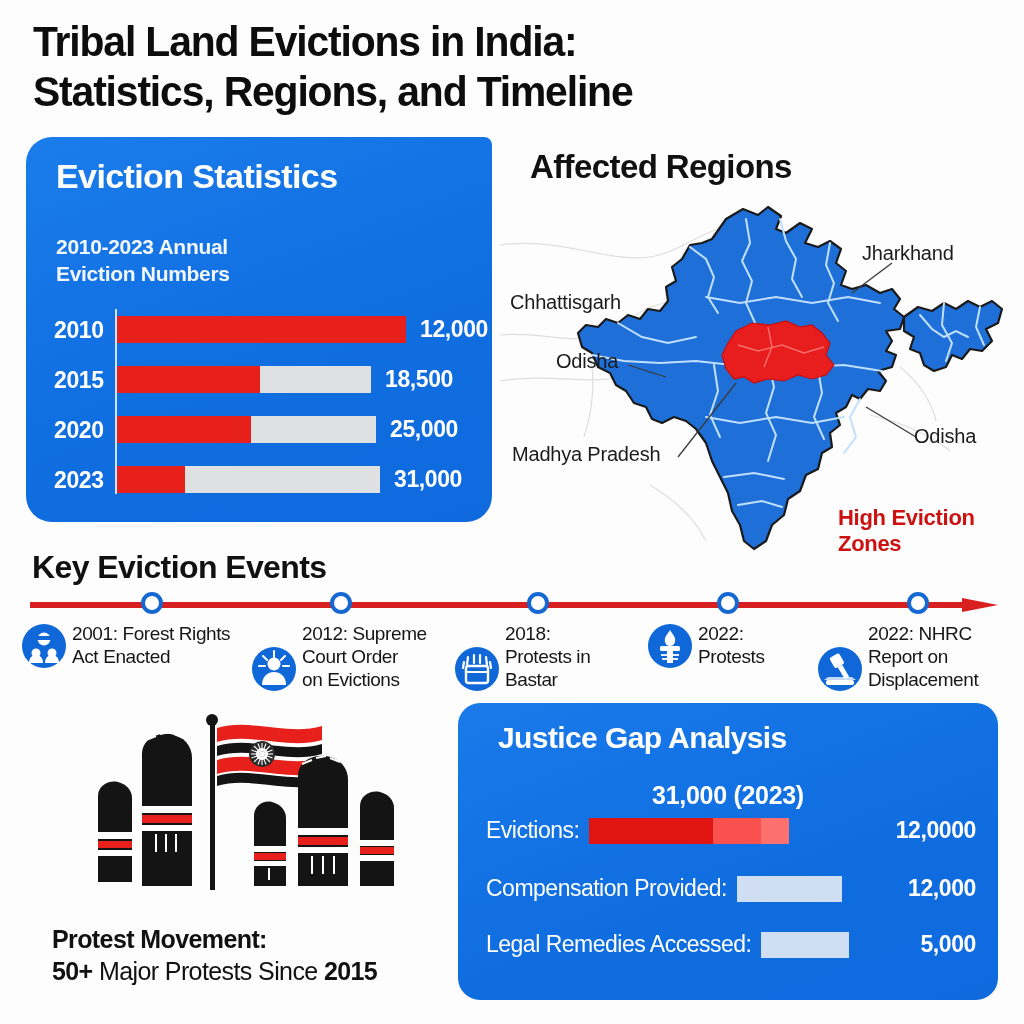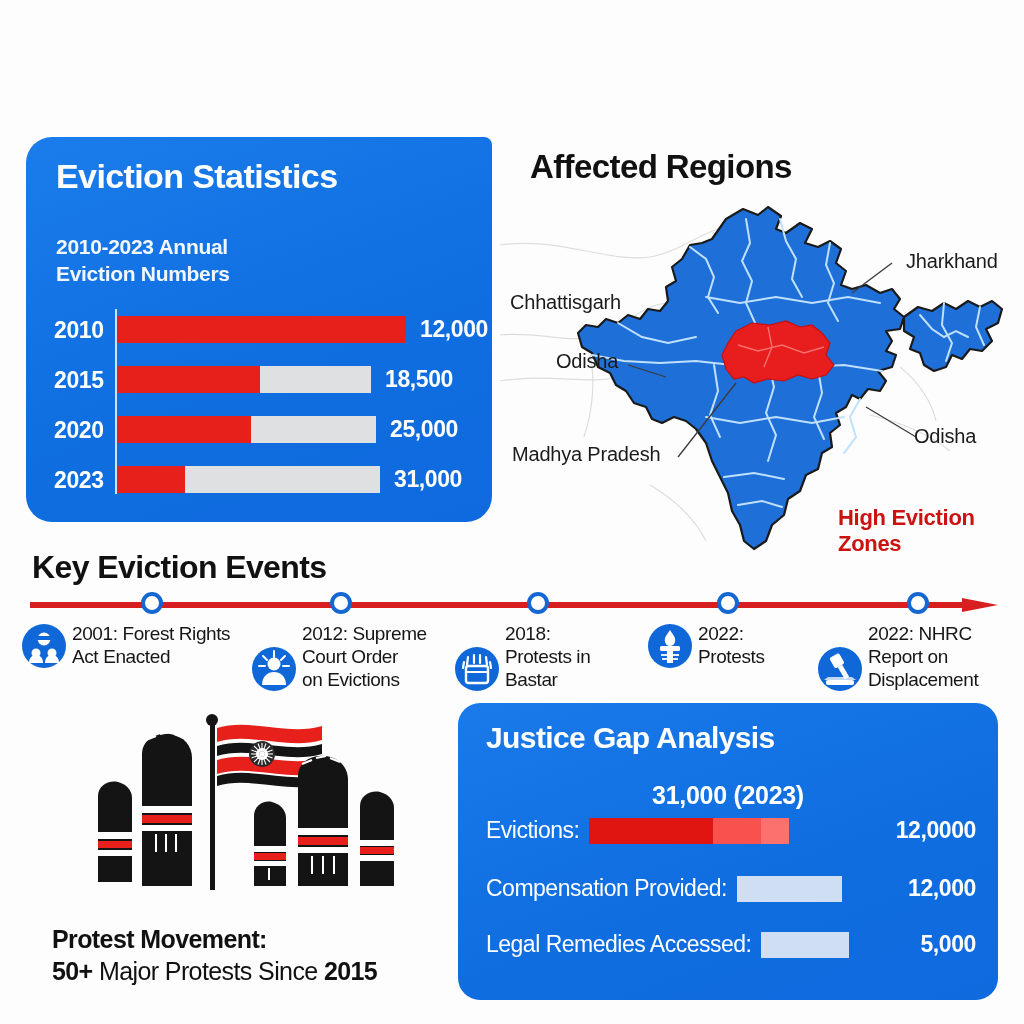--- a/index.html
+++ b/index.html
@@ -233,21 +233,21 @@
     position: absolute;
     left: 458px;
     top: 703px;
     width: 540px;
     height: 297px;
     background: linear-gradient(160deg, #1a7aea 0%, #0f6ddf 60%, #0f6ade 100%);
     border-radius: 22px 22px 22px 22px;
   }
   #justice-title {
     position: absolute;
-    left: 28px;
+    left: 40px;
     top: 18px;
     font-size: 30px;
     font-weight: bold;
     color: #ffffff;
     letter-spacing: -0.6px;
   }
   #justice-headline {
     position: absolute;
     left: 0;
     right: 0;
@@ -289,20 +289,24 @@
       #f9514e 62%, #f9514e 86%,
       #fc706e 86%, #fc706e 100%);
   }
   .jg-bar-light { background: #cfdef2; }
 </style>
 </head>
 <body>
 
 <div id="page">
 
+  <div id="title-block">
+    <div class="title-line">Tribal Land Evictions in India:</div>
+    <div class="title-line">Statistics, Regions, and Timeline</div>
+  </div>
 
   <div id="stats-panel">
     <div id="stats-title">Eviction Statistics</div>
     <div id="stats-subtitle" style="white-space:pre-line;">2010-2023 Annual
 Eviction Numbers</div>
     <div id="stats-axis"></div>
     <div id="stats-rows">
         <div class="stat-row" style="top: 176px;">
           <div class="stat-year">2010</div>
           <div class="stat-bar" style="width: 289px;">
@@ -401,21 +405,21 @@
         <line x1="352" y1="108" x2="392" y2="78"></line>
         <line x1="128" y1="180" x2="166" y2="192"></line>
         <line x1="178" y1="272" x2="236" y2="198"></line>
         <line x1="366" y1="222" x2="416" y2="252"></line>
       </g>
     </svg>
 
     <span class="map-label" style="left:10px; top:106px;">Chhattisgarh</span>
     <span class="map-label" style="left:56px; top:165px;">Odisha</span>
     <span class="map-label" style="left:12px; top:258px;">Madhya Pradesh</span>
-    <span class="map-label" style="left:362px; top:65px;margin-left:44px;">Jharkhand</span>
+    <span class="map-label" style="left:362px; top:57px;">Jharkhand</span>
     <span class="map-label" style="left:414px; top:240px;">Odisha</span>
   </div>
 
   <div id="legend-high" style="white-space:pre-line;">High Eviction
 Zones</div>
 
   <div id="events-title">Key Eviction Events</div>
 
   <svg id="timeline-axis" viewBox="0 0 968 14">
     <line x1="0" y1="7" x2="936" y2="7" stroke="#d81f1f" stroke-width="6"></line>

